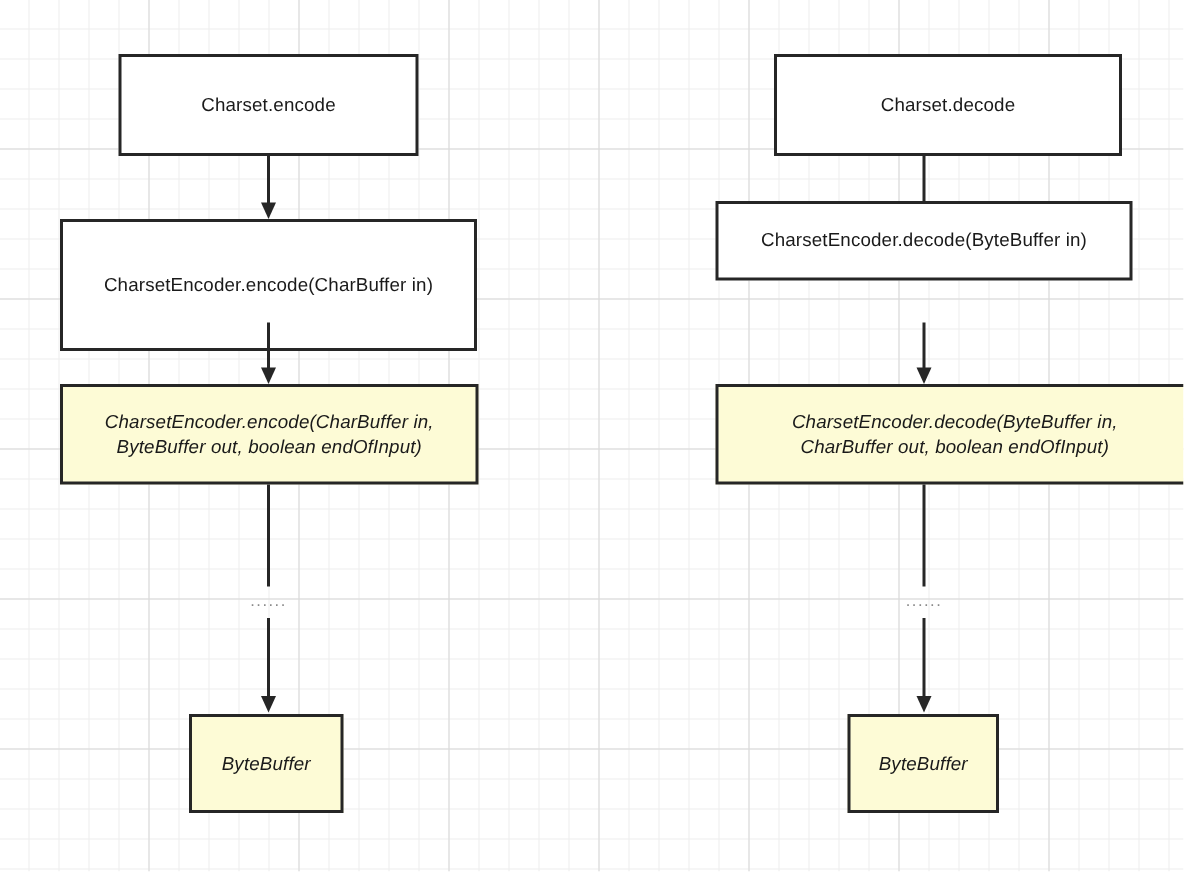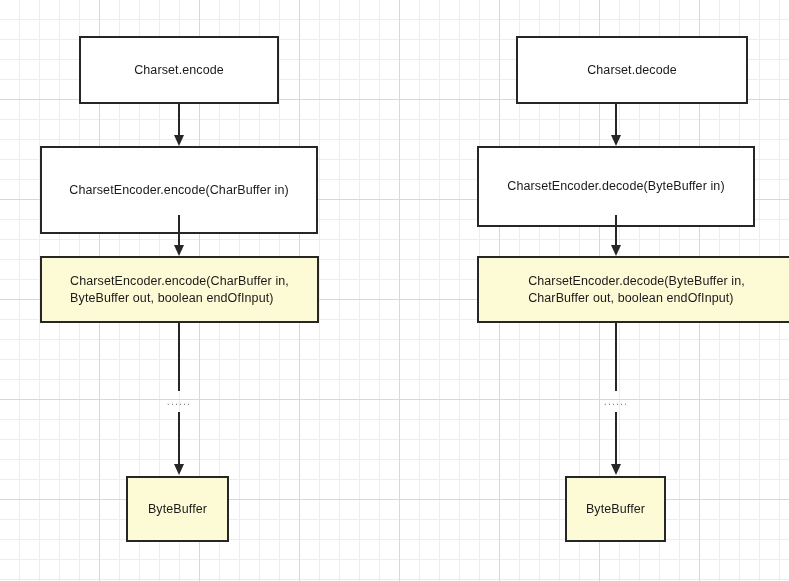--- a/index.html
+++ b/index.html
@@ -22,30 +22,31 @@
     background-position: -1px -1px, -1px -1px, -1px -1px, -1px -1px;
     font-family: "Liberation Sans", sans-serif;
   }
   .node {
     position: absolute;
     box-sizing: border-box;
     border: 2px solid #262626;
     display: flex;
     align-items: center;
     justify-content: center;
-    text-align: left;
+    text-align: center;
     color: #1a1a1a;
     font-size: 12.5px;
     line-height: 17px;
     letter-spacing: 0.1px;
     padding: 2px 6px;
     background: #ffffff;
   }
   .node.yellow {
     background: #fdfbd6;
+    font-style: italic;
   }
   .node .label {
     display: block;
     white-space: pre-line;
   }
   .edge {
     position: absolute;
   }
   .edge .shaft {
     position: absolute;
@@ -118,21 +119,21 @@
 
   <div class="node" style="left:516px; top:36px; width:232px; height:68px;">
     <span class="label">Charset.decode</span>
   </div>
 
   <div class="edge" style="left:615px; top:104px; width:2px; height:42px;">
     <div class="shaft" style="height:32px;"></div>
     <div class="head" style="top:31px;"></div>
   </div>
 
-  <div class="node" style="left:477px; top:146px; width:278px; height:81px;">
+  <div class="node" style="left:477px; top:134px; width:278px; height:53px;">
     <span class="label">CharsetEncoder.decode(ByteBuffer in)</span>
   </div>
 
   <div class="edge" style="left:615px; top:215px; width:2px; height:41px;">
     <div class="shaft" style="height:31px;"></div>
     <div class="head" style="top:30px;"></div>
   </div>
 
   <div class="node yellow" style="left:477px; top:256px; width:319px; height:67px;">
     <span class="label">CharsetEncoder.decode(ByteBuffer in,

